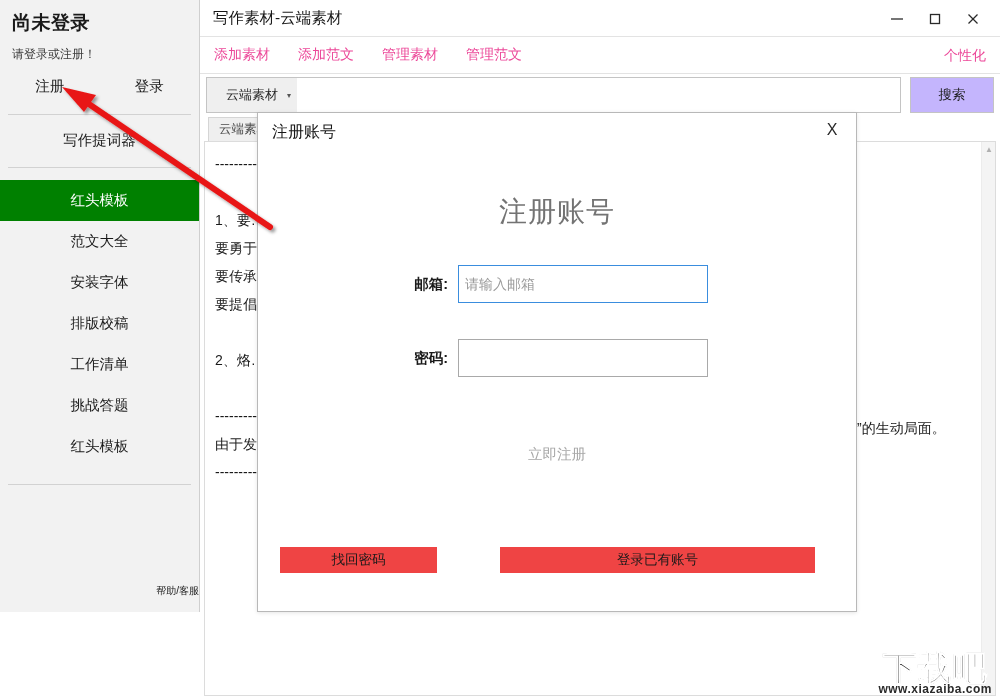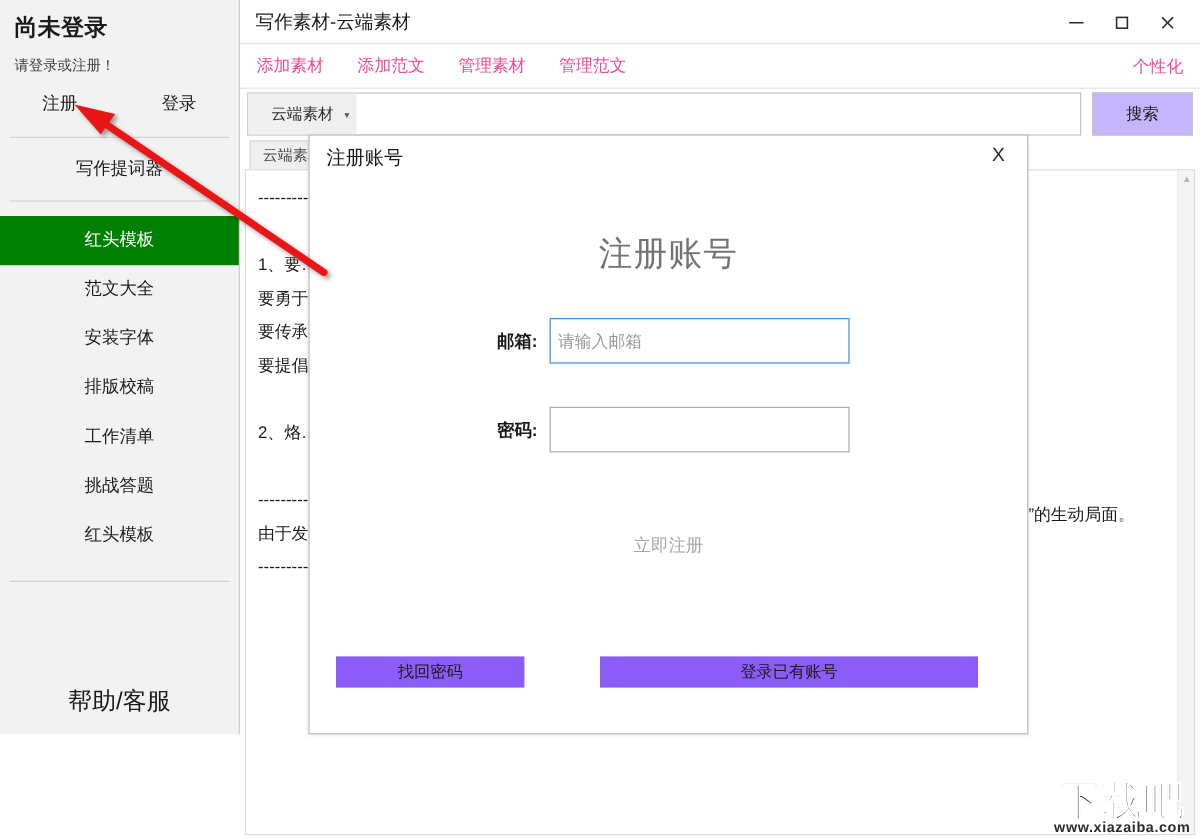--- a/index.html
+++ b/index.html
@@ -61,22 +61,22 @@
   }
   .nav-item.active {
     background: #008000; color: #ffffff;
   }
   .nav-bottom-sep {
     position: absolute; left: 8px; right: 8px;
     top: 484px; height: 1px; background: #d2d2d2;
   }
   .help {
     position: absolute; left: 0; right: 0; bottom: 14px;
-    text-align: center;
-    font-size: 20px; color: #1a1a1a;
+    text-align: right;
+    font-size: 10px; color: #1a1a1a;
     cursor: pointer;
   }
 
   
   .main {
     flex: 1; position: relative;
     height: 700px; background: #ffffff;
     display: flex; flex-direction: column;
   }
   .titlebar {
@@ -268,21 +268,21 @@
     margin-top: 68px;
     cursor: pointer;
   }
   .modal-footer {
     position: absolute; left: 0; right: 0; bottom: 38px;
     display: flex;
     padding: 0 22px;
   }
   .foot-btn {
     height: 26px;
-    background: #8b5cf6;
+    background: #ef4444;
     display: flex; align-items: center; justify-content: center;
     font-size: 13.5px; color: #1a1a1a;
     cursor: pointer;
   }
   .foot-btn.left { width: 157px; }
   .foot-btn.right { width: 315px; margin-left: 63px; }
 
   
   .arrow-layer {
     position: absolute; left: 0; top: 0;

